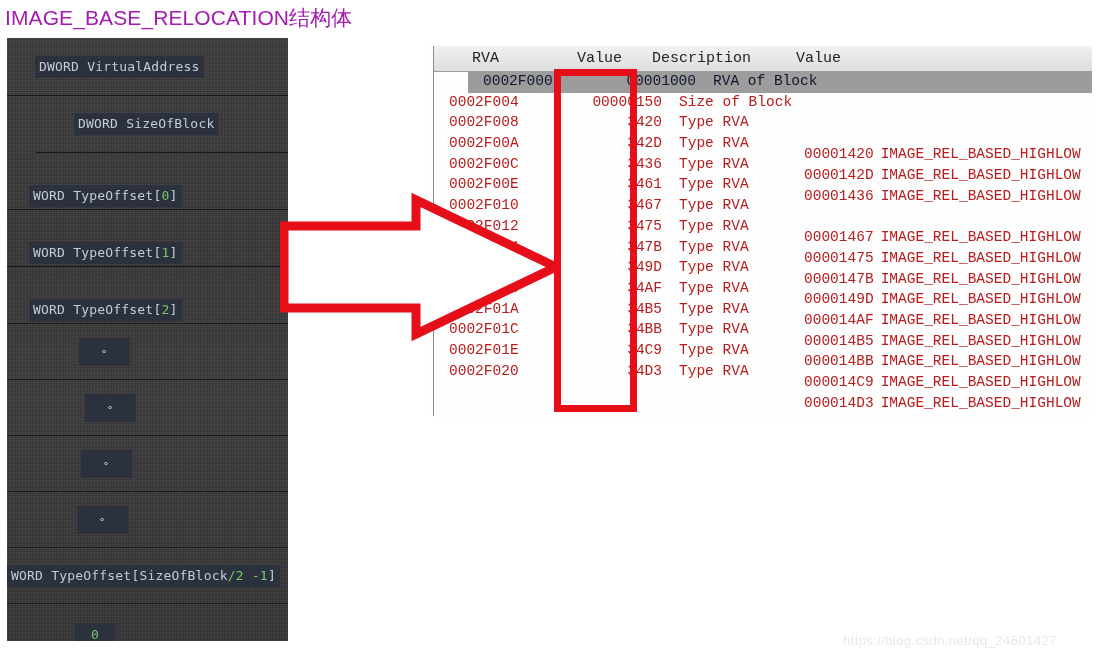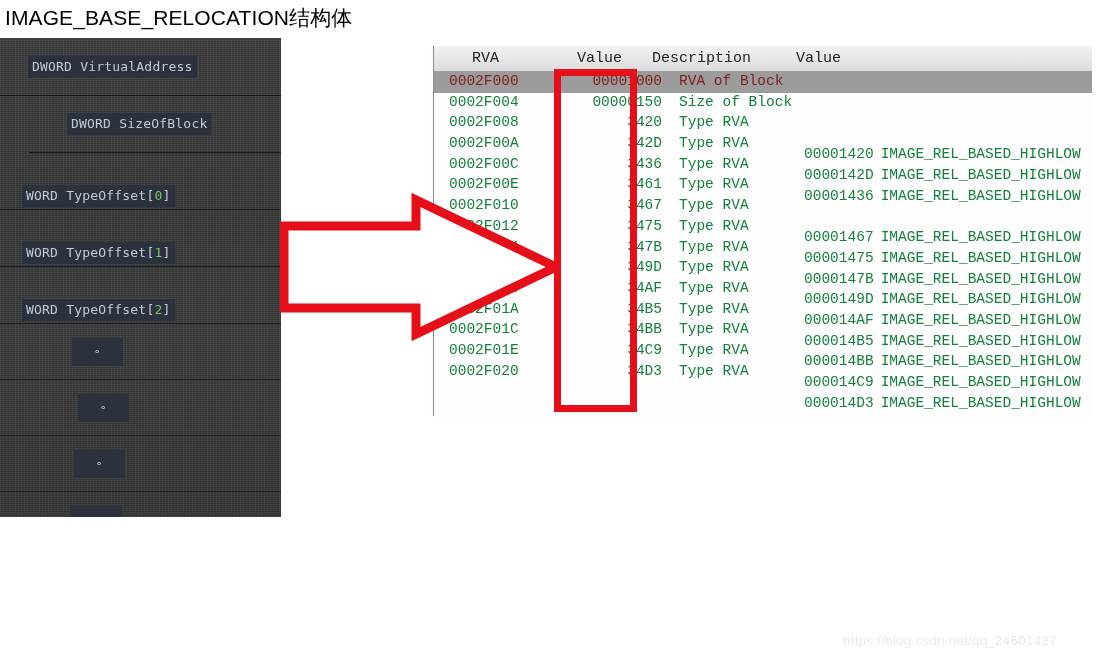--- a/index.html
+++ b/index.html
@@ -14,32 +14,32 @@
     overflow: hidden;
     font-family: "Liberation Sans", sans-serif;
   }
 
   
   #page-title {
     position: absolute;
     left: 5px;
     top: 4px;
     font-size: 21px;
-    color: #000000;
+    color: #a21caf;
     letter-spacing: 0.1px;
     white-space: nowrap;
   }
 
   
   #struct-panel {
     position: absolute;
-    left: 0px;
+    left: 7px;
     top: 38px;
     width: 281px;
-    height: 479px;
+    height: 603px;
     background-color: #3a3a3a;
     background-image:
       repeating-linear-gradient(0deg, rgba(255,255,255,0.035) 0px, rgba(255,255,255,0.035) 1px, rgba(0,0,0,0.05) 1px, rgba(0,0,0,0.05) 2px),
       repeating-linear-gradient(90deg, rgba(255,255,255,0.03) 0px, rgba(255,255,255,0.03) 1px, rgba(0,0,0,0.04) 1px, rgba(0,0,0,0.04) 3px),
       linear-gradient(180deg, #3d3d3d 0%, #393939 35%, #3c3c3c 60%, #373737 100%);
     overflow: hidden;
   }
   .struct-row {
     position: relative;
     box-sizing: border-box;
@@ -121,26 +121,27 @@
   .tbl-body {
     position: absolute;
     left: 5px;
     top: 29px;
     width: 658px;
   }
   .trow {
     position: relative;
     height: 20.7px;
     font-size: 14.5px;
-    color: #15803d;
+    color: #b91c1c;
     white-space: nowrap;
   }
   .trow.selected {
     background: #9c9c9c;
-    color: #7f1d1d;
+    color: #0f172a;
+    margin-left: 34px;
   }
   .trow .c-rva {
     position: absolute;
     left: 15px;
     width: 110px;
     text-align: left;
     top: 1px;
   }
   .trow .c-data {
     position: absolute;

